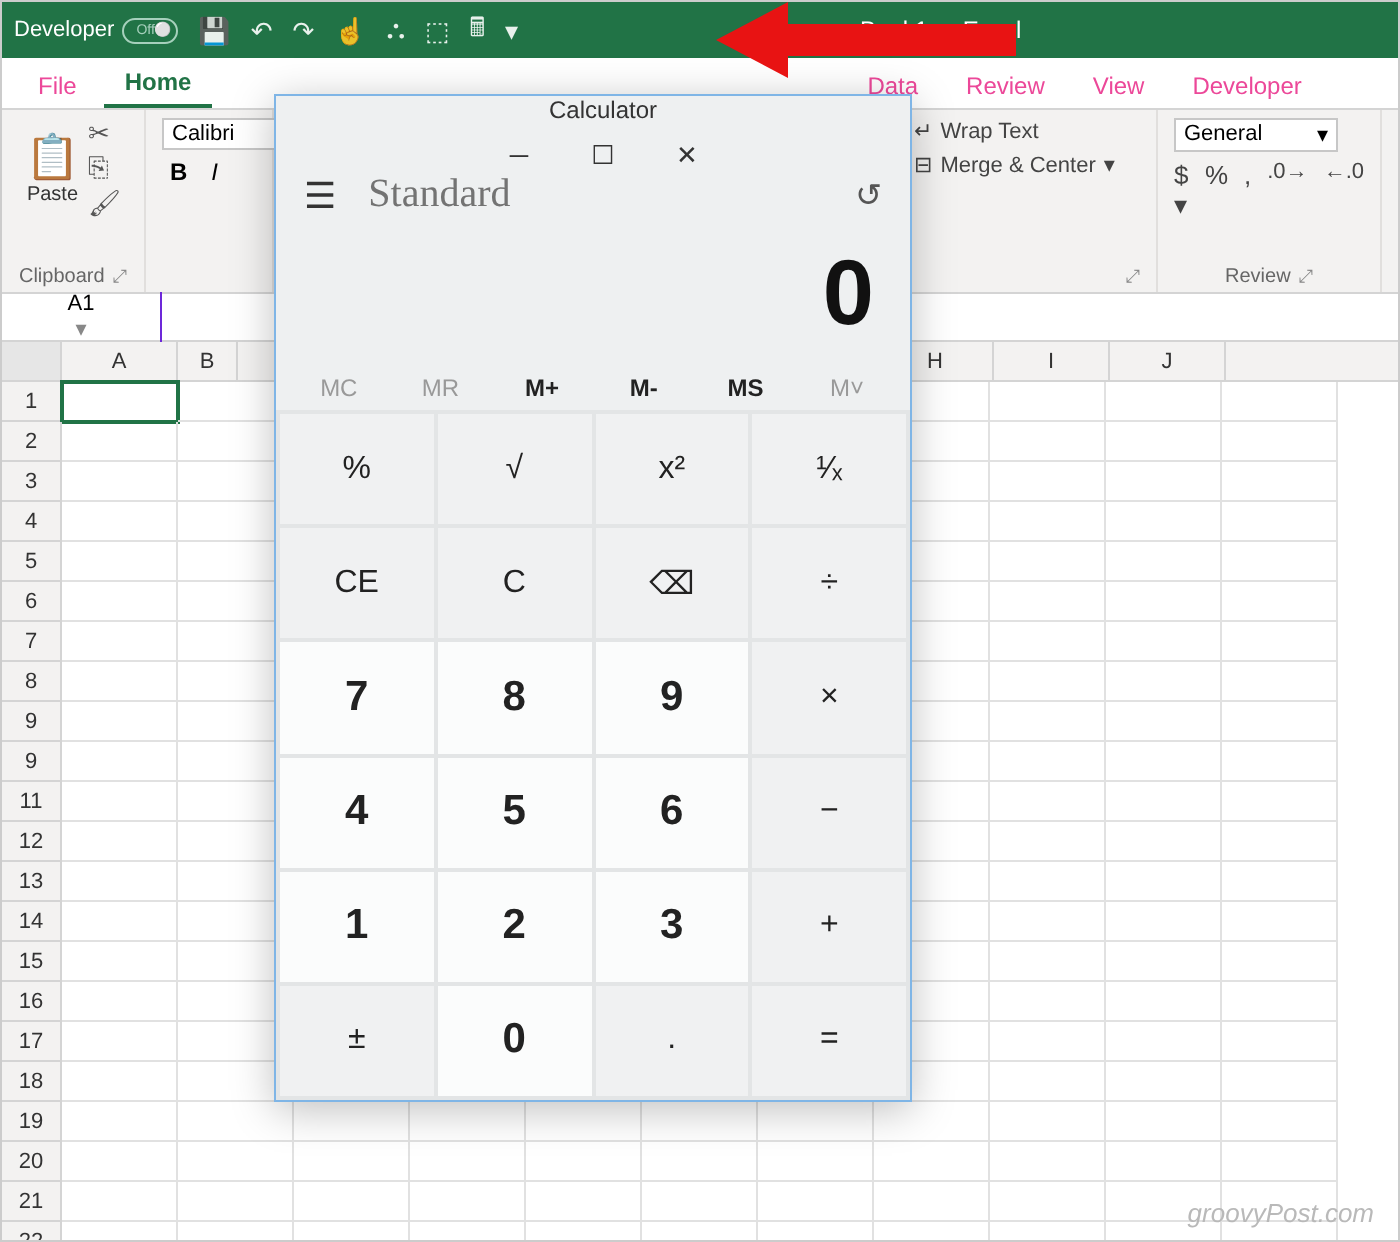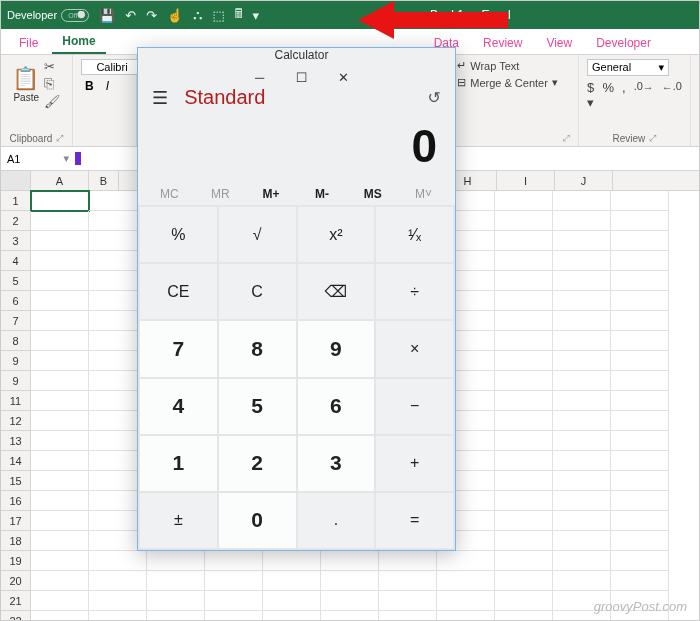--- a/index.html
+++ b/index.html
@@ -17,51 +17,51 @@
   .tab.active { border-bottom: 2px solid #217346; font-weight: 600; color: #217346; }
   
   .ribbon { height: 92px; background: #f3f2f1; border-bottom: 1px solid #d4d4d4; display: flex; font-size: 11px; }
   .group { border-right: 1px solid #e1dfdd; padding: 4px 8px 2px 8px; display: flex; flex-direction: column; justify-content: space-between; align-items: center; }
   .group-label { font-size: 10px; color: #666; text-align: center; display: flex; align-items: center; gap: 4px; }
   .group-label .launcher { font-size: 9px; color: #888; }
   .clipboard-body { display: flex; align-items: center; gap: 4px; }
   .paste-btn { display: flex; flex-direction: column; align-items: center; font-size: 10px; color: #333; }
   .paste-icon { font-size: 22px; color: #444; }
   .clip-side { display: flex; flex-direction: column; gap: 2px; font-size: 13px; color: #555; }
-  .font-body { display: flex; flex-direction: column; gap: 4px; text-align: center; }
+  .font-body { display: flex; flex-direction: column; gap: 4px; }
   .font-row { display: flex; align-items: center; gap: 4px; }
   .font-name { border: 1px solid #c7c7c7; background: #fff; padding: 1px 4px; width: 62px; font-size: 11px; overflow: hidden; }
   .bold { font-weight: bold; font-size: 12px; padding: 0 4px; }
   .italic { font-style: italic; font-size: 12px; padding: 0 4px; }
   .align-body { display: flex; flex-direction: column; gap: 4px; align-items: flex-start; }
   .align-item { display: flex; align-items: center; gap: 4px; color: #444; }
   .num-body { display: flex; flex-direction: column; gap: 4px; align-items: flex-start; }
   .num-select { border: 1px solid #c7c7c7; background: #fff; padding: 1px 4px; width: 82px; font-size: 11px; display: flex; justify-content: space-between; text-align: center; }
   .num-row { display: flex; gap: 8px; color: #444; font-size: 13px; }
   
   .fbar { height: 24px; border-bottom: 1px solid #d4d4d4; display: flex; align-items: center; }
-  .namebox { width: 80px; border-right: 6px solid #6d28d9; display: flex; align-items: center; justify-content: space-between; padding: 0 6px; font-size: 11px; }
+  .namebox { width: 80px; border-right: 1px solid #6d28d9; display: flex; align-items: center; justify-content: space-between; padding: 0 6px; font-size: 11px; flex-direction: column; }
   
   .grid { position: relative; }
   .col-headers { display: flex; height: 20px; background: #f3f2f1; border-bottom: 1px solid #d4d4d4; font-size: 11px; }
   .corner { width: 30px; border-right: 1px solid #d4d4d4; background: #e6e6e6; }
   .col-h { width: 58px; border-right: 1px solid #d4d4d4; display: flex; align-items: center; justify-content: center; color: #333; }
   .rows { }
   .row { display: flex; height: 20px; }
   .row-h { width: 30px; background: #f3f2f1; border-right: 1px solid #d4d4d4; border-bottom: 1px solid #d4d4d4; display: flex; align-items: center; justify-content: center; font-size: 11px; color: #333; }
   .cell { width: 58px; border-right: 1px solid #e1e1e1; border-bottom: 1px solid #e1e1e1; }
   .cell.selected { outline: 2px solid #217346; outline-offset: -1px; }
   
   .calc { position: absolute; left: 136px; top: 46px; width: 319px; height: 504px; background: #eef0f1; border: 1px solid #7fb5e6; box-shadow: 0 4px 20px rgba(0,0,0,.25); display: flex; flex-direction: column; }
   .calc-title { height: 32px; display: flex; align-items: center; justify-content: space-between; padding: 0 2px 0 12px; font-size: 12px; color: #333; flex-direction: column; }
   .calc-controls { display: flex; }
   .calc-ctrl { width: 42px; height: 30px; display: flex; align-items: center; justify-content: center; color: #333; font-size: 13px; }
   .calc-head { display: flex; align-items: center; padding: 6px 14px; gap: 16px; }
   .hamburger { font-size: 18px; color: #333; }
-  .calc-mode { font-size: 20px; font-weight: 500; color: #b91c1c; flex: 1; }
+  .calc-mode { font-size: 20px; font-weight: 500; color: #737373; flex: 1; font-family: Liberation Serif, serif; }
   .history { font-size: 16px; color: #555; }
   .display { text-align: right; padding: 4px 18px 10px 18px; font-size: 46px; font-weight: 600; color: #111; }
   .memrow { display: flex; justify-content: space-around; padding: 4px 6px; font-size: 12px; color: #999; }
   .memrow span { width: 42px; text-align: center; }
   .memrow .active { color: #222; font-weight: 600; }
   .keypad { flex: 1; display: grid; grid-template-columns: repeat(4, 1fr); grid-auto-rows: 1fr; gap: 2px; padding: 2px; background: #e3e5e6; }
   .key { background: #f7f8f9; display: flex; align-items: center; justify-content: center; font-size: 19px; color: #222; }
   .key.fn { background: #f0f1f2; font-size: 16px; }
   .key.num { background: #fbfcfc; font-weight: 600; font-size: 21px; }
   

